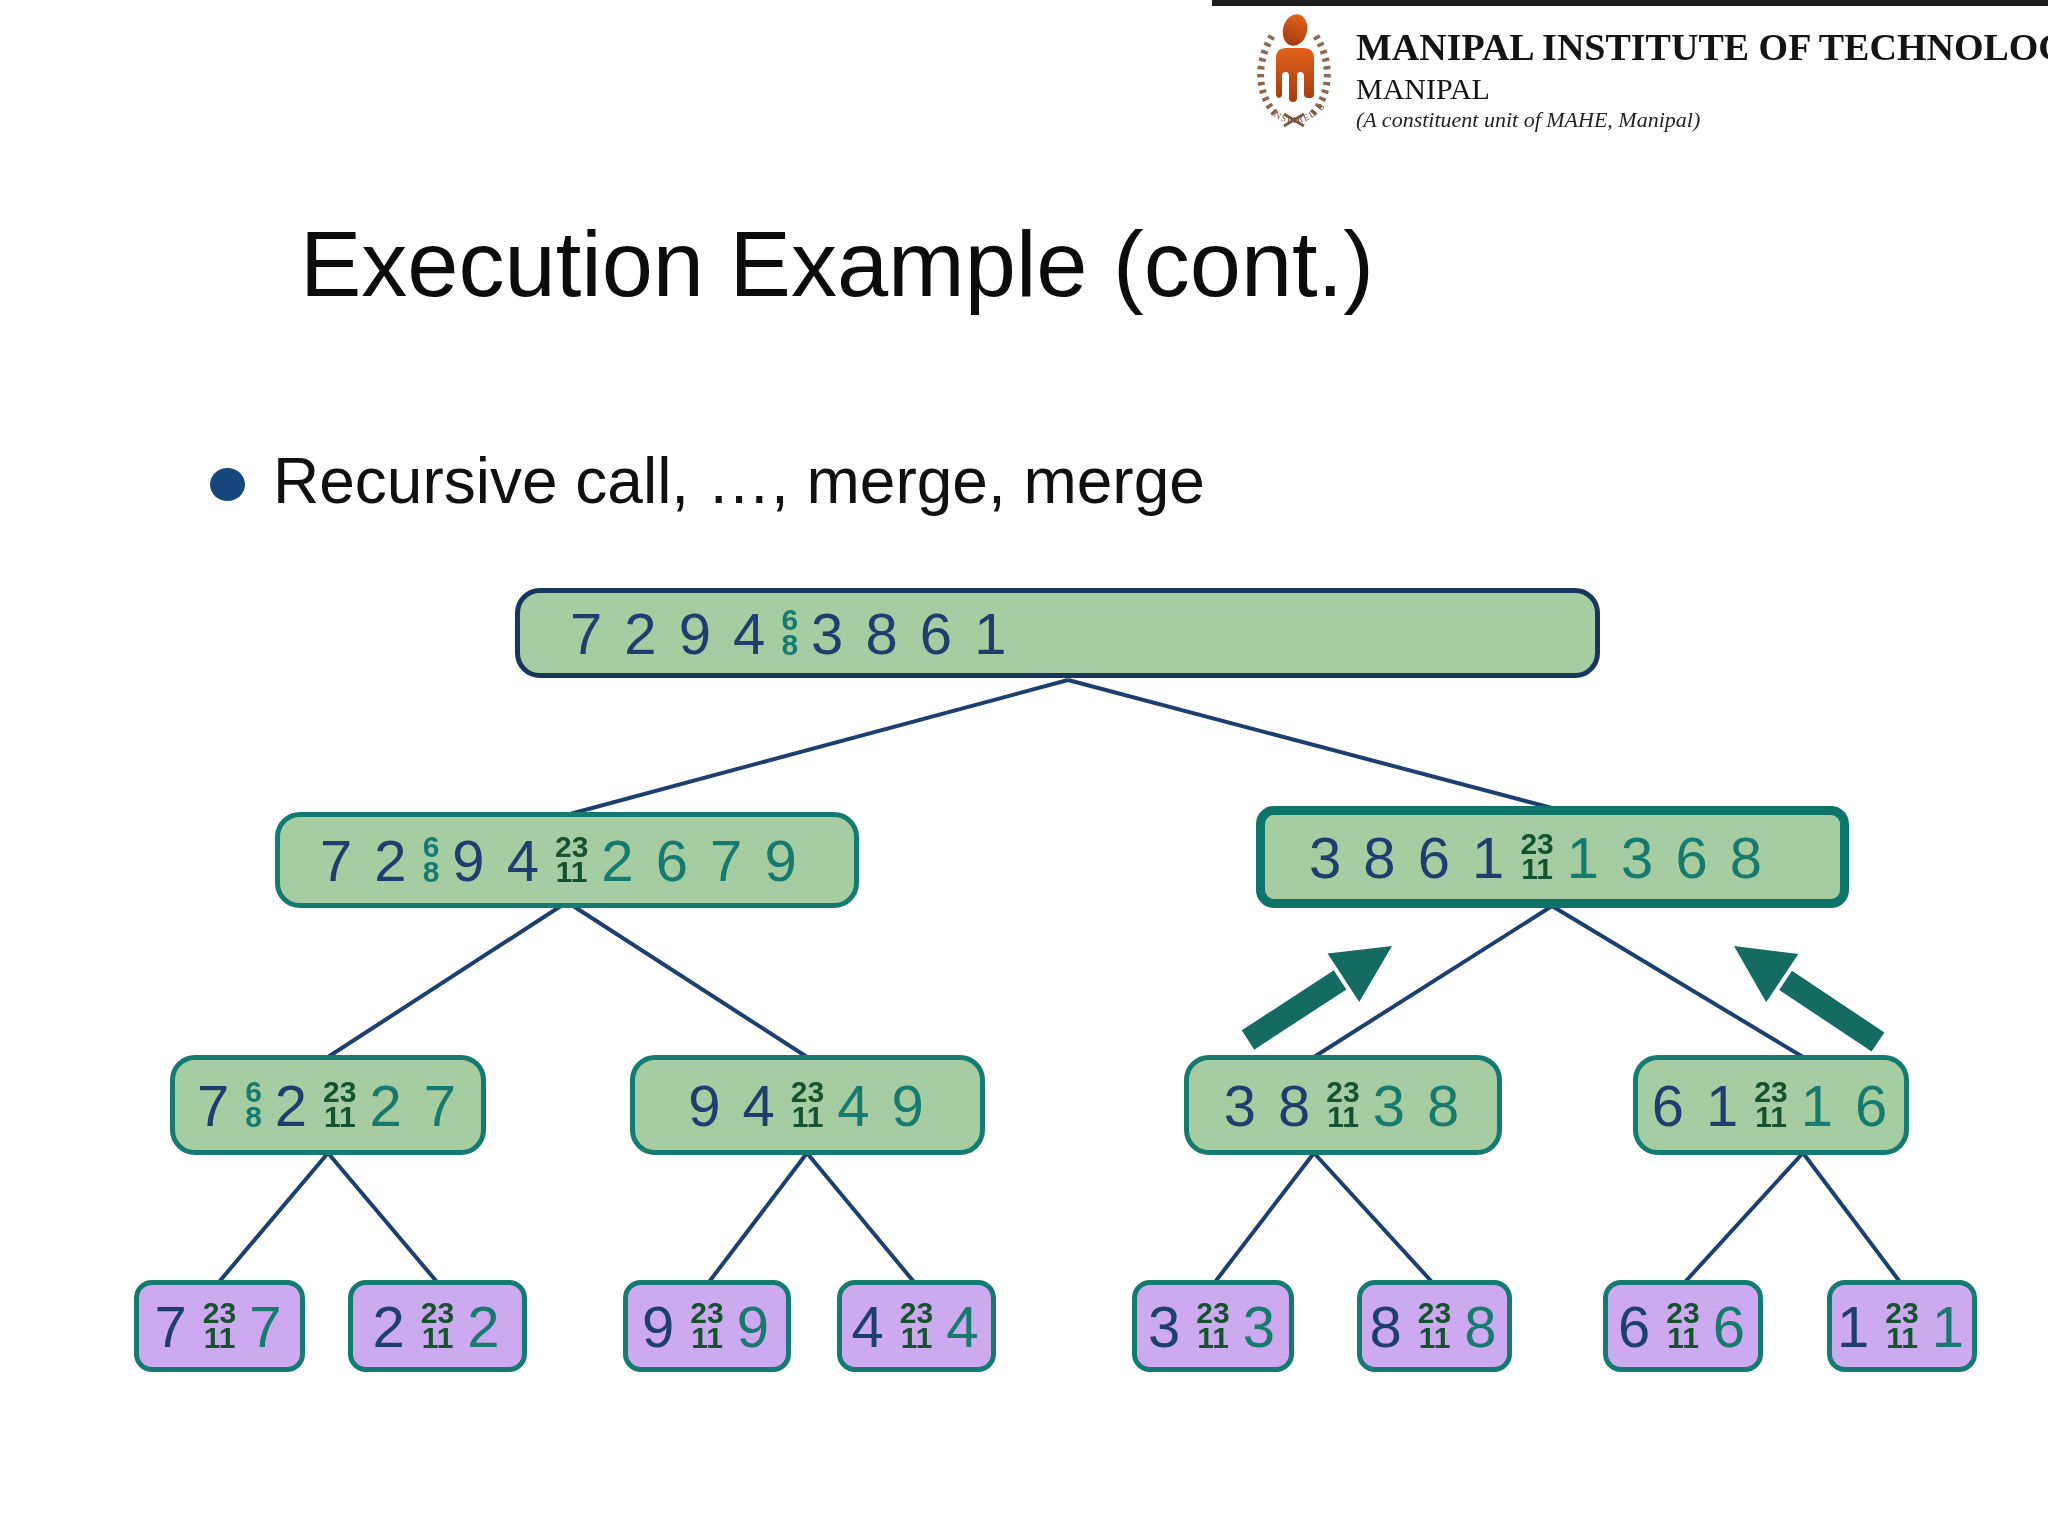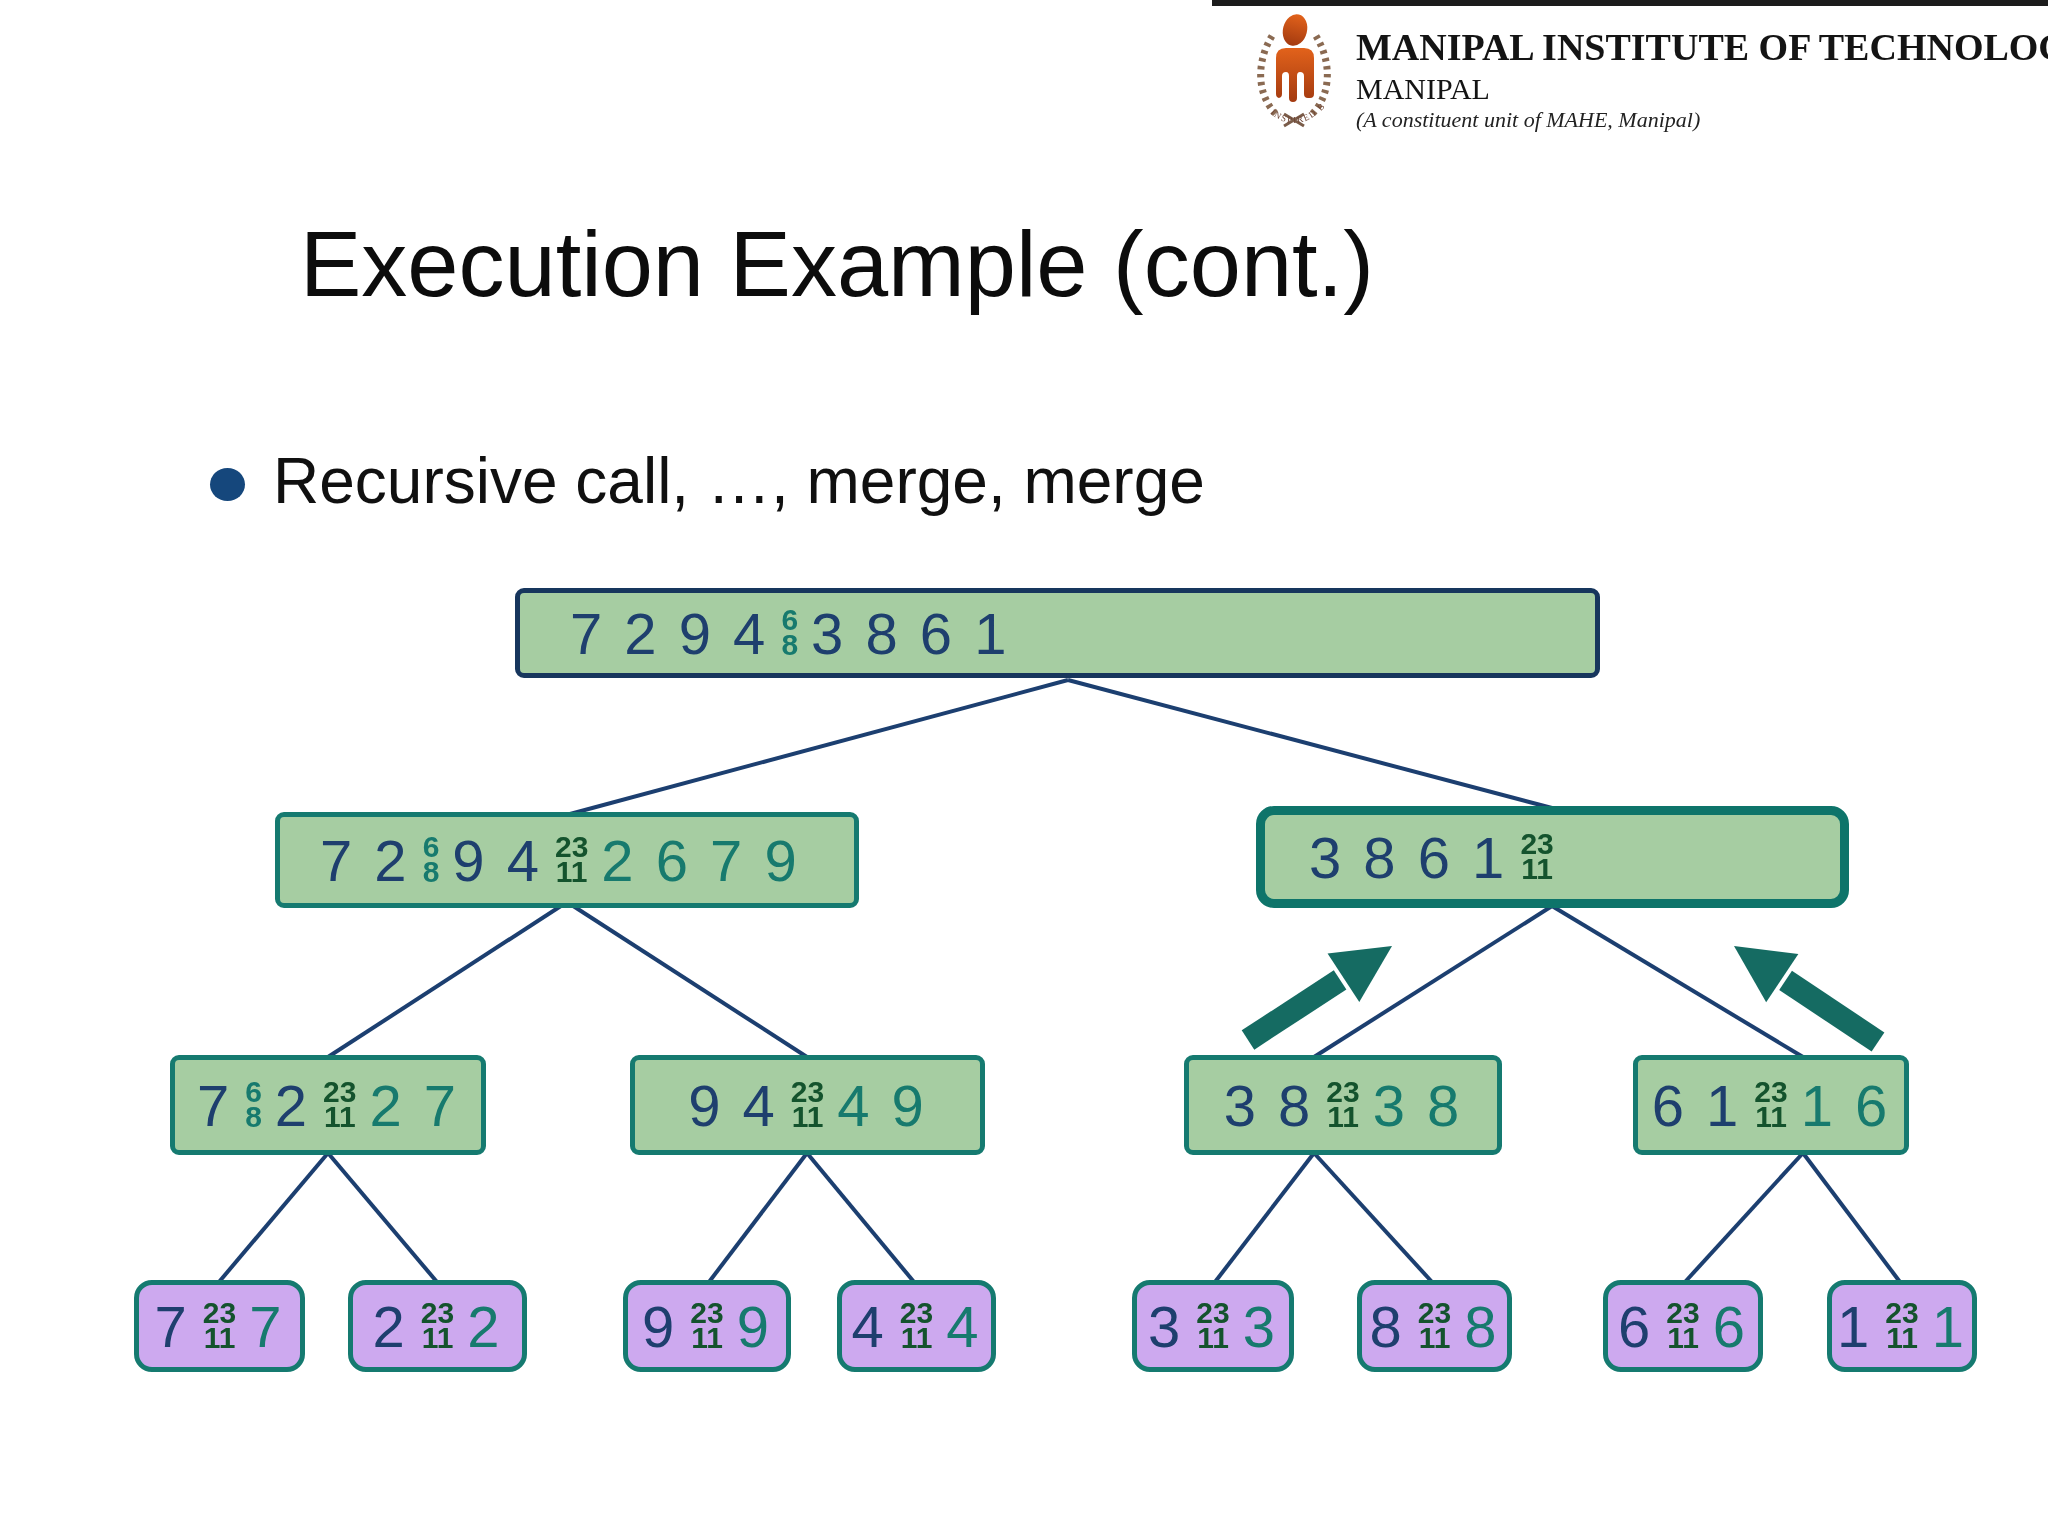--- a/index.html
+++ b/index.html
@@ -19,21 +19,21 @@
   .slide-title{
     position:absolute;left:300px;top:212px;font-size:92px;font-weight:normal;color:#0c0c0c;letter-spacing:0px;
   }
   .bullet-row{position:absolute;left:210px;top:444px;display:flex;align-items:center;gap:28px;}
   .bullet-dot{width:35px;height:33px;border-radius:50%;background:var(--bullet);flex:0 0 auto;margin-top:6px;}
   .bullet-text{font-size:64px;color:#101010;}
   
   #connector-svg{position:absolute;left:0;top:0;width:2048px;height:1536px;}
   .tree-node{
     position:absolute;display:flex;align-items:center;gap:13px;box-sizing:border-box;
-    font-size:58px;border-radius:9px;
+    font-size:58px;border-radius:25px;
   }
   .tree-node.kind-root{background:var(--greenFill);border:5px solid var(--borderNavy);}
   .tree-node.kind-branch{background:var(--greenFill);border:5px solid var(--borderTeal);}
   .tree-node.kind-branch-active{background:var(--greenFill);border:9px solid var(--activeBorder);border-radius:18px;}
   .tree-node.kind-leaf{background:var(--purpleFill);border:5px solid var(--borderTeal);border-radius:18px;}
   .tok{white-space:pre;letter-spacing:3px;}
   .c-navy{color:var(--navy);}
   .c-teal{color:var(--teal);}
   .c-black{color:#14532d;}
   .stack{display:flex;flex-direction:column;align-items:center;line-height:0.82;font-size:30px;letter-spacing:0;}
@@ -125,20 +125,21 @@
           <span>11</span>
         </span>
         <span class="tok c-teal">2 6 7 9</span>
       </div>
       <div class="tree-node kind-branch-active" style="left: 1256px; top: 806px; width: 593px; height: 102px; justify-content: flex-start; padding-left: 44px;">
         <span class="tok c-navy">3 8 6 1</span>
         <span class="stack s-black c-black">
           <span>23</span>
           <span>11</span>
         </span>
+        <span class="tok c-teal">1 3 6 8</span>
       </div>
       <div class="tree-node kind-branch" style="left: 170px; top: 1055px; width: 316px; height: 100px; justify-content: center;">
         <span class="tok c-navy">7</span>
         <span class="stack s-teal c-teal">
           <span>6</span>
           <span>8</span>
         </span>
         <span class="tok c-navy">2</span>
         <span class="stack s-black c-black">
           <span>23</span>

